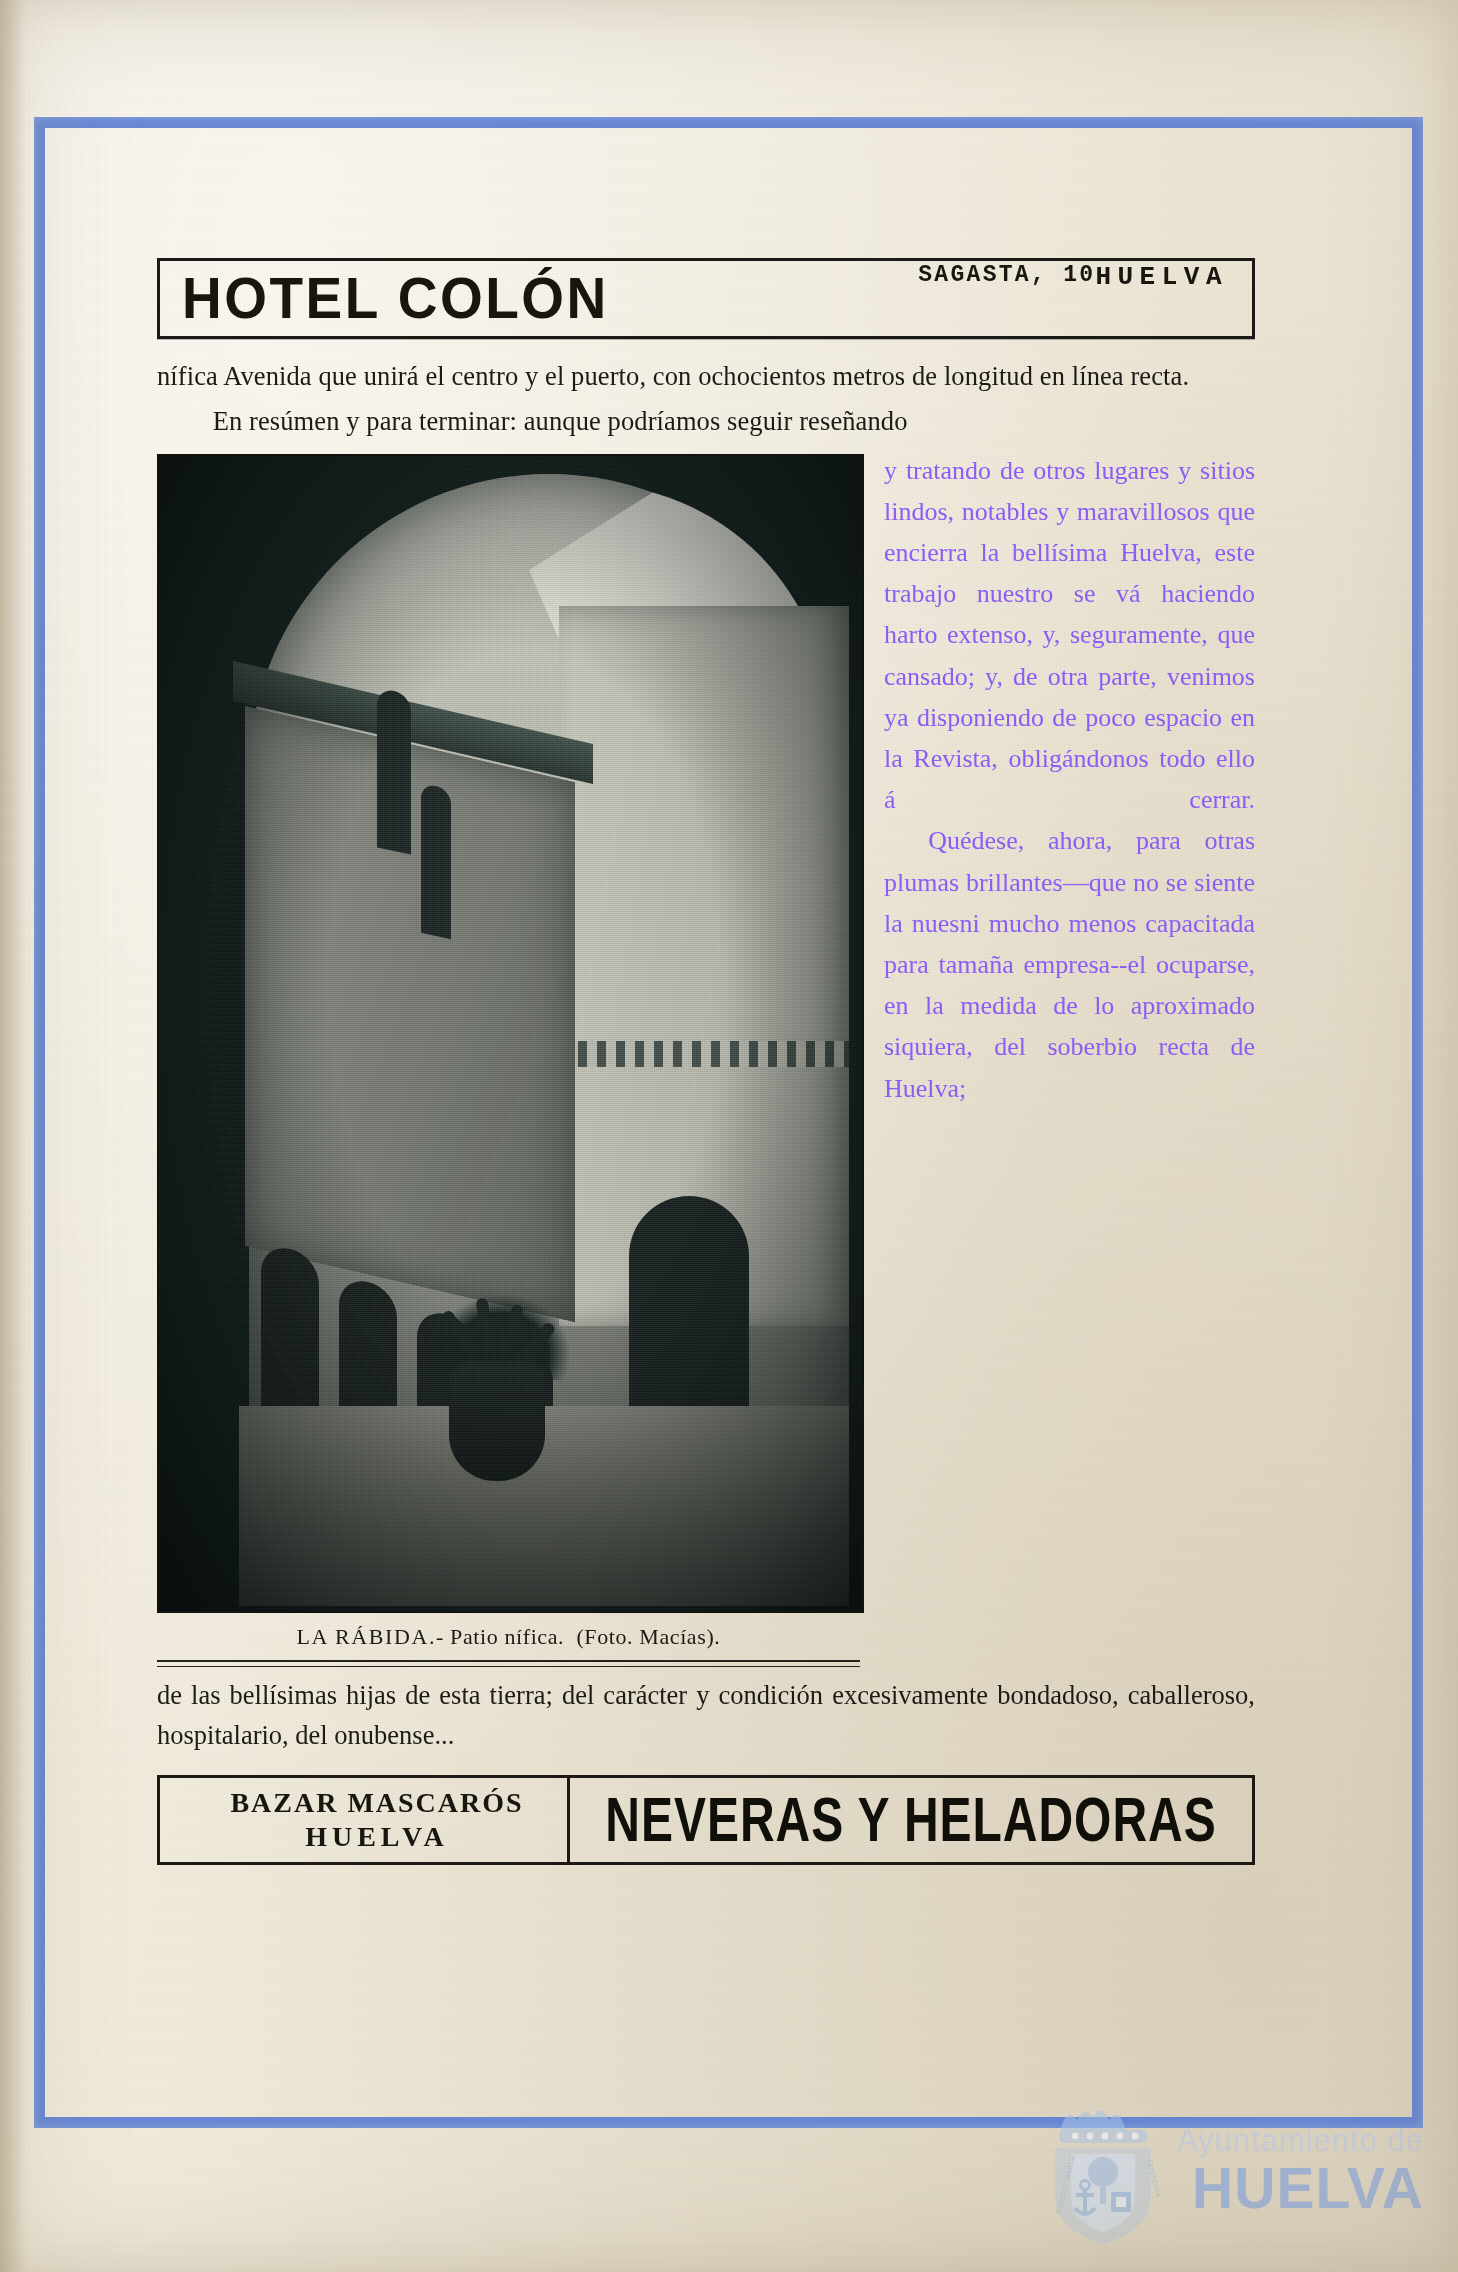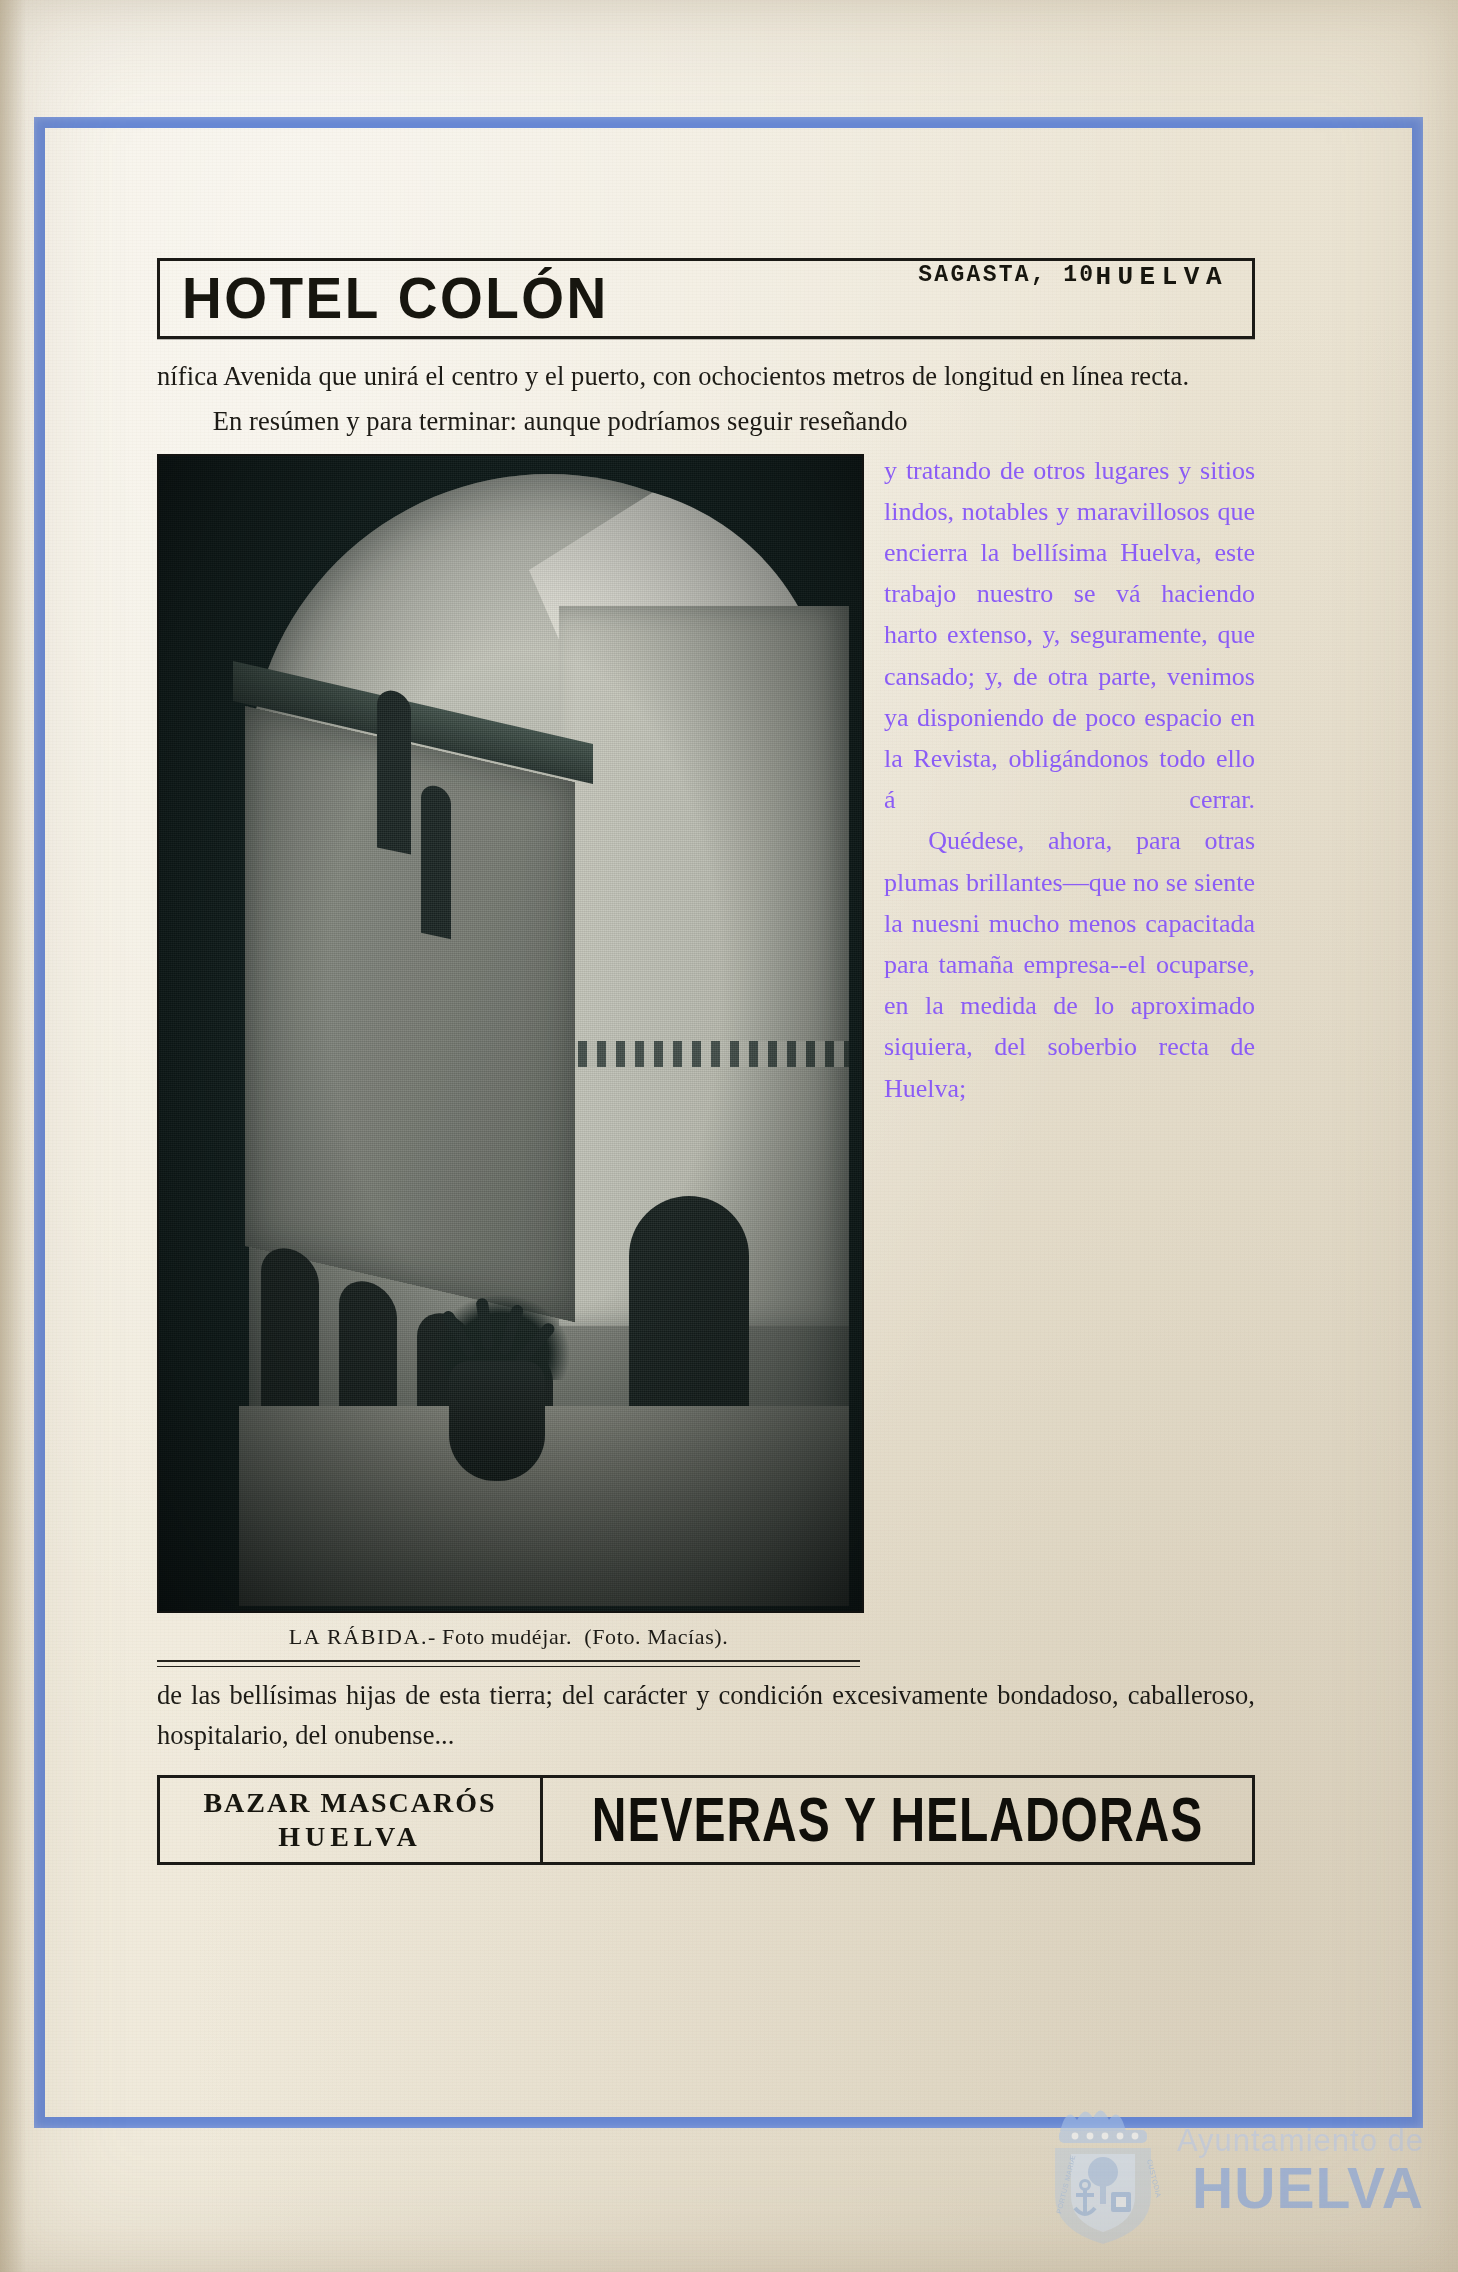--- a/index.html
+++ b/index.html
@@ -244,21 +244,21 @@
     padding-top:4px;
   }
   .tail p{margin:0;}
   .tail .last{text-align-last:left;}
 
   
   .ad-bottom{
     margin-top:20px;
     border:3px solid #1b1a16;
     height:84px;
-    display:flex;align-items:stretch;
+    display:flex;align-items:stretch;padding-left:27px;
   }
   .ad-b-left{
     flex:0 0 380px;
     border-right:3px solid #1b1a16;
     display:flex;flex-direction:column;align-items:center;justify-content:center;
     font-family:"Liberation Serif", serif;
     font-weight:700;
     color:#17160f;
   }
   .ad-b-left .l1{font-size:28px;letter-spacing:2px;line-height:1.22;}
@@ -343,21 +343,21 @@
             <i></i>
             <i></i>
           </div>
           <div class="ph-pot"></div>
           <div class="ph-halftone"></div>
           <div class="ph-vignette"></div>
         </div>
       </div>
 
       <div class="caption">
-        <span class="big">LA RÁBIDA.</span><span>- </span><span>Foto mudéjar.</span>&nbsp;&nbsp;<span>(Foto. Macías).</span>
+        <span class="big">LA RÁBIDA.</span><span>- </span><span>Patio nífica.</span>&nbsp;&nbsp;<span>(Foto. Macías).</span>
       </div>
       <div class="cap-rules">
         <div class="r1"></div>
         <div class="r2"></div>
       </div>
     </div>
 
     <div class="side-col">
       <p>y tratando de otros lugares y sitios lindos, notables y maravillosos que encierra la bellísima Huelva, este trabajo nuestro se vá haciendo harto extenso, y, seguramente, que cansado; y, de otra parte, venimos ya disponiendo de poco espacio en la Revista, obligándonos todo ello á cerrar.</p>
       <p class="ind last">Quédese, ahora, para otras plumas brillantes—que no se siente la nuesni mucho menos capacitada para tamaña empresa--el ocuparse, en la medida de lo aproximado siquiera, del soberbio recta de Huelva;</p>

